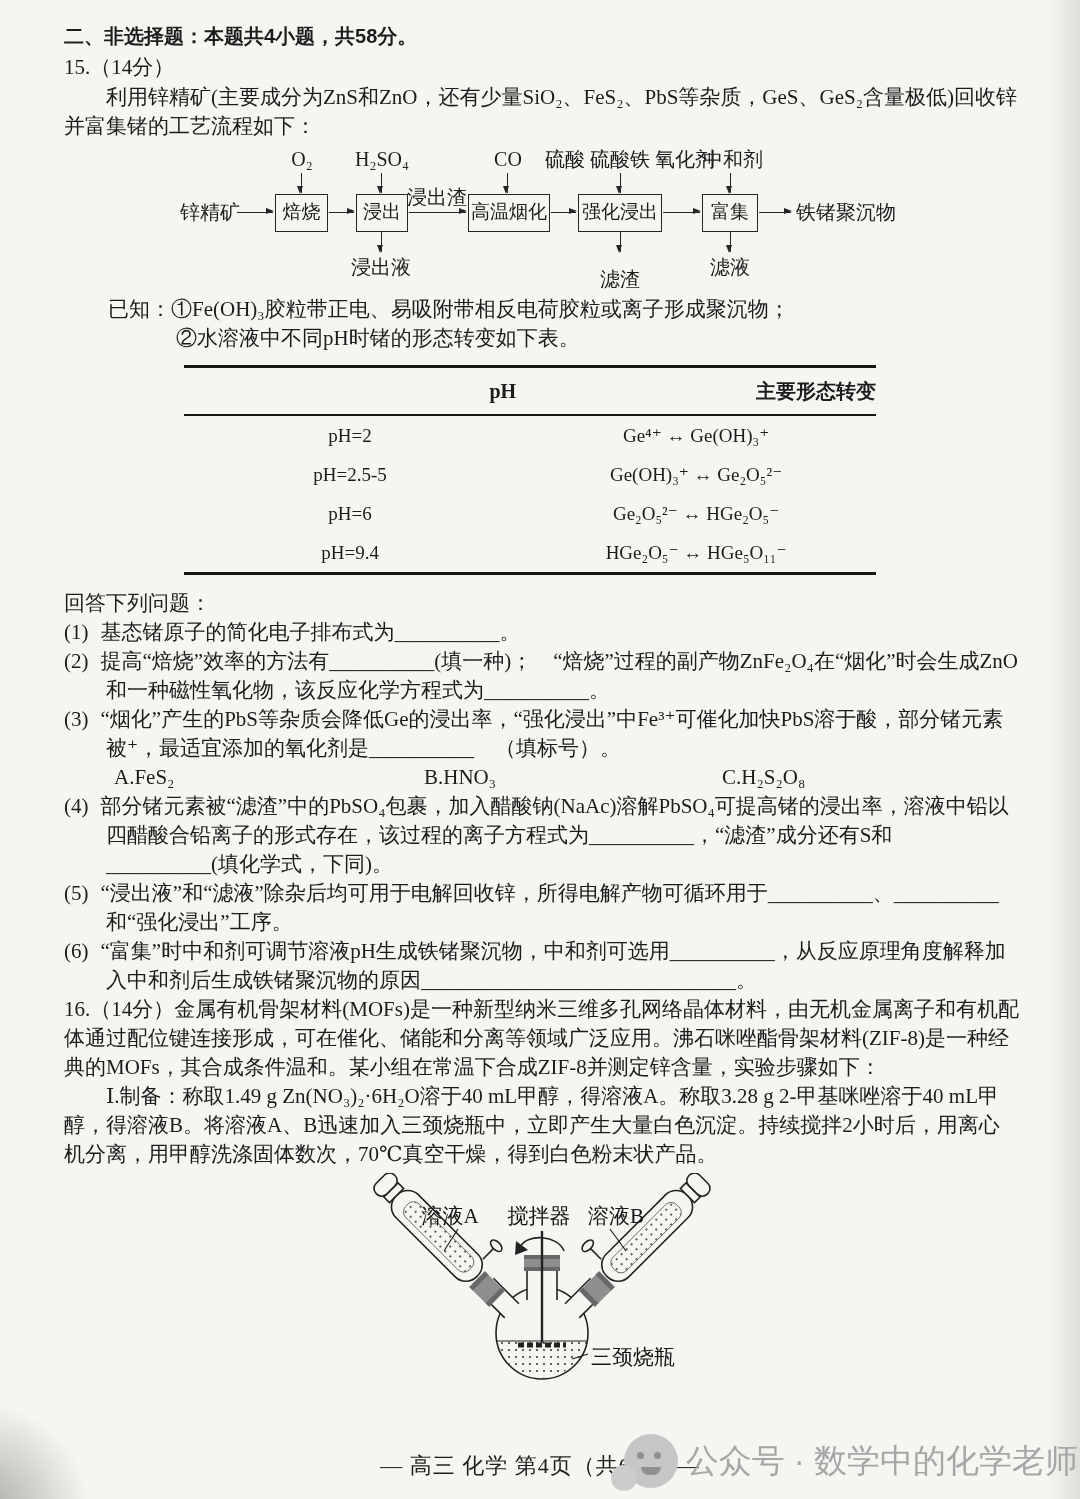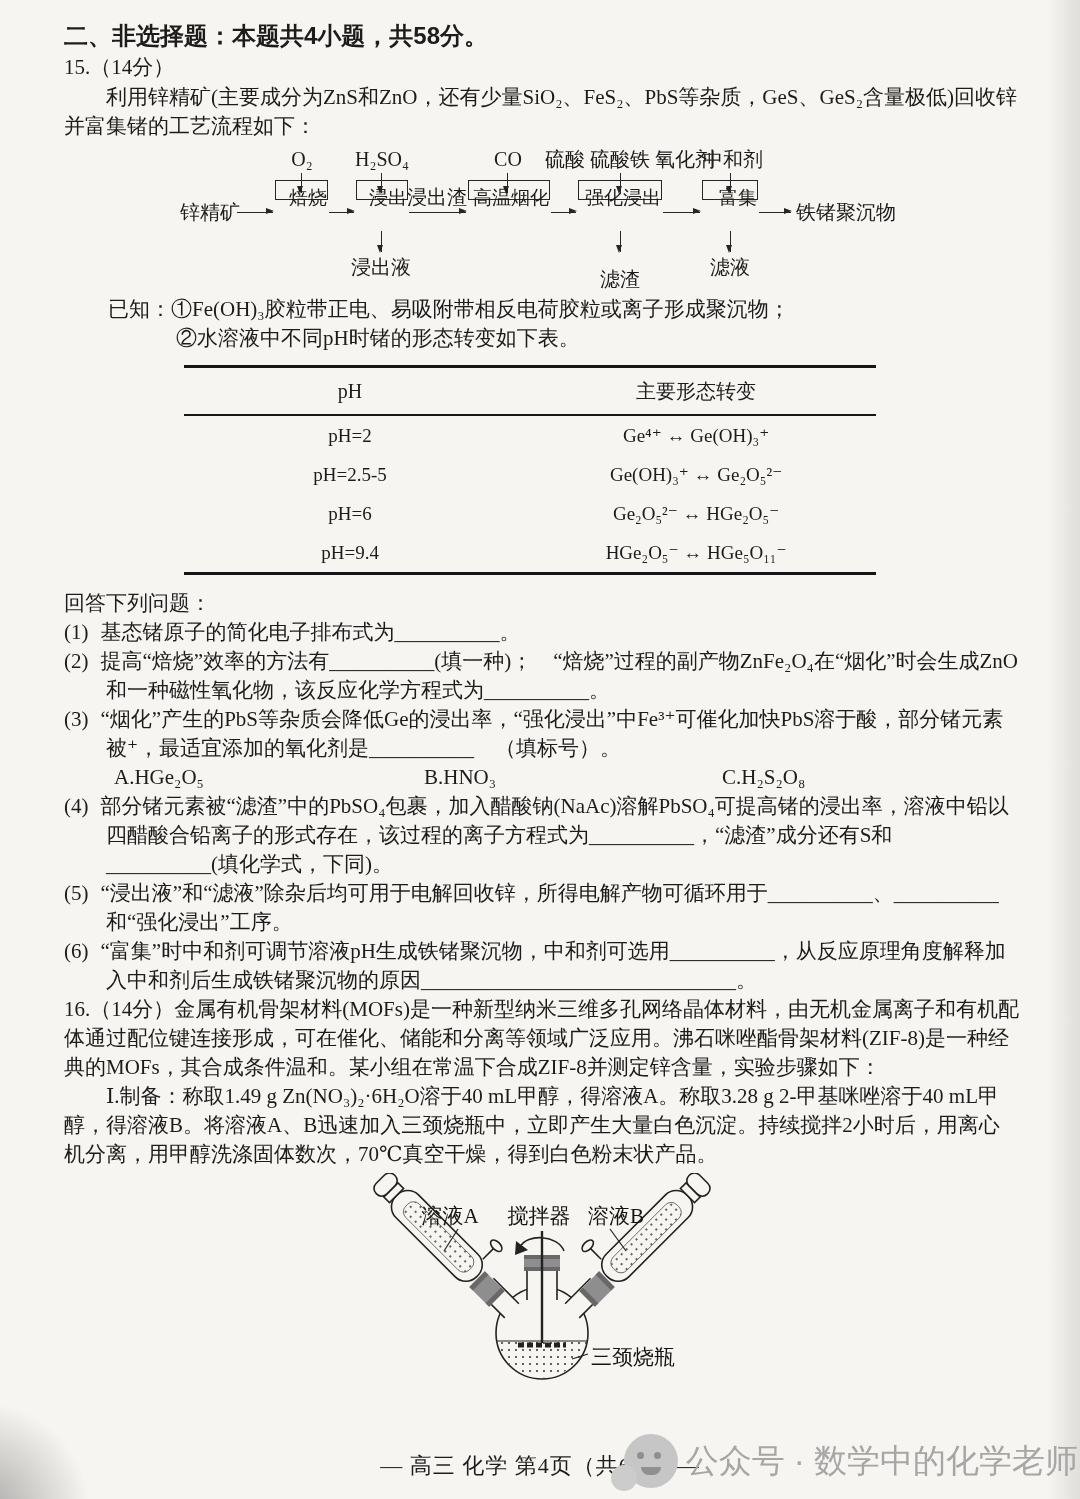--- a/index.html
+++ b/index.html
@@ -7,44 +7,44 @@
     position:relative;width:1080px;height:1499px;overflow:hidden;
     background:
       radial-gradient(circle at -2% 101%, rgba(100,100,100,.55), rgba(100,100,100,0) 6%),
       linear-gradient(to left, rgba(140,140,140,.22), rgba(140,140,140,0) 3%),
       linear-gradient(#f7f5f1,#f7f5f1);
     font-family:"Liberation Serif","DejaVu Serif",serif;
     color:#1c1c1c;font-size:21px;
   }
   .content{position:absolute;left:64px;top:20px;width:956px;line-height:29px}
   p{margin:0}
-  .sec-title{font-family:"Liberation Sans","DejaVu Sans",sans-serif;font-weight:700;font-size:24px;line-height:32px}
+  .sec-title{font-family:"Liberation Sans","DejaVu Sans",sans-serif;font-weight:700;font-size:20px;line-height:32px}
   .q15-num{line-height:31px}
   .indent2{text-indent:2em}
 
   
   .flowchart{position:relative;height:140px;margin:6px 0 8px -64px;width:1080px;font-size:20px}
   .cx{position:absolute;transform:translateX(-50%);white-space:nowrap;line-height:24px}
-  .fbox{position:absolute;top:33px;height:20px;line-height:33px;border:1.6px solid #262626;
-        text-align:right;font-size:19px;box-sizing:border-box;white-space:nowrap}
+  .fbox{position:absolute;top:47px;height:38px;line-height:33px;border:1.6px solid #262626;
+        text-align:center;font-size:19px;box-sizing:border-box;white-space:nowrap}
   .flabel{position:absolute;white-space:nowrap;line-height:26px}
   .harrow{position:absolute;top:65px;height:0;border-top:1.7px solid #262626}
   .harrow:after{content:"";position:absolute;right:-1px;top:-4.7px;width:0;height:0;
         border-left:8px solid #262626;border-top:3.8px solid transparent;border-bottom:3.8px solid transparent}
   .varrow{position:absolute;width:0;border-left:1.7px solid #262626}
   .varrow:after{content:"";position:absolute;bottom:-1px;left:-4.7px;width:0;height:0;
         border-top:8px solid #262626;border-left:3.8px solid transparent;border-right:3.8px solid transparent}
 
   .known1{margin-left:44px}
   .known2{margin-left:112px}
 
   
   .ge-table{border-collapse:collapse;margin:12px 0 14px 120px;width:692px;
         border-top:3.2px solid #161616;border-bottom:3.2px solid #161616}
-  .ge-table th{height:46px;font-weight:normal;font-size:20px;text-align:center;
+  .ge-table th{height:46px;font-weight:bold;font-size:20px;text-align:right;
         border-bottom:2.4px solid #161616;padding:0}
   .ge-table td{height:39px;font-size:19px;text-align:center;padding:0}
   .col-ph{width:48%}
 
   
   .qitem{padding-left:42px;text-indent:-42px}
   .qnum{margin-right:12px}
   .opts{position:relative;height:29px}
   .opt{position:absolute;top:0;white-space:nowrap}
   .opt-a{left:50px}.opt-b{left:360px}.opt-c{left:658px}
@@ -147,21 +147,21 @@
         </tr>
       </tbody>
     </table>
 
     <p>回答下列问题：</p>
 
     <p class="qitem"><span class="qnum">(1)</span><span>基态锗原子的简化电子排布式为__________。</span></p>
     <p class="qitem"><span class="qnum">(2)</span><span>提高“焙烧”效率的方法有__________(填一种)；　“焙烧”过程的副产物ZnFe₂O₄在“烟化”时会生成ZnO和一种磁性氧化物，该反应化学方程式为__________。</span></p>
     <p class="qitem"><span class="qnum">(3)</span><span>“烟化”产生的PbS等杂质会降低Ge的浸出率，“强化浸出”中Fe³⁺可催化加快PbS溶于酸，部分锗元素被⁺，最适宜添加的氧化剂是__________　（填标号）。</span></p>
     <div class="opts">
-      <span class="opt opt-a">A.HGe₂O₅</span>
+      <span class="opt opt-a">A.FeS₂</span>
       <span class="opt opt-b">B.HNO₃</span>
       <span class="opt opt-c">C.H₂S₂O₈</span>
     </div>
     <p class="qitem"><span class="qnum">(4)</span><span>部分锗元素被“滤渣”中的PbSO₄包裹，加入醋酸钠(NaAc)溶解PbSO₄可提高锗的浸出率，溶液中铅以四醋酸合铅离子的形式存在，该过程的离子方程式为__________，“滤渣”成分还有S和__________(填化学式，下同)。</span></p>
     <p class="qitem"><span class="qnum">(5)</span><span>“浸出液”和“滤液”除杂后均可用于电解回收锌，所得电解产物可循环用于__________、__________和“强化浸出”工序。</span></p>
     <p class="qitem"><span class="qnum">(6)</span><span>“富集”时中和剂可调节溶液pH生成铁锗聚沉物，中和剂可选用__________，从反应原理角度解释加入中和剂后生成铁锗聚沉物的原因______________________________。</span></p>
 
     <p>16.（14分）金属有机骨架材料(MOFs)是一种新型纳米三维多孔网络晶体材料，由无机金属离子和有机配体通过配位键连接形成，可在催化、储能和分离等领域广泛应用。沸石咪唑酯骨架材料(ZIF-8)是一种经典的MOFs，其合成条件温和。某小组在常温下合成ZIF-8并测定锌含量，实验步骤如下：</p>
     <p class="step-para">Ⅰ.制备：称取1.49 g Zn(NO₃)₂·6H₂O溶于40 mL甲醇，得溶液A。称取3.28 g 2-甲基咪唑溶于40 mL甲醇，得溶液B。将溶液A、B迅速加入三颈烧瓶中，立即产生大量白色沉淀。持续搅拌2小时后，用离心机分离，用甲醇洗涤固体数次，70℃真空干燥，得到白色粉末状产品。</p>
 

